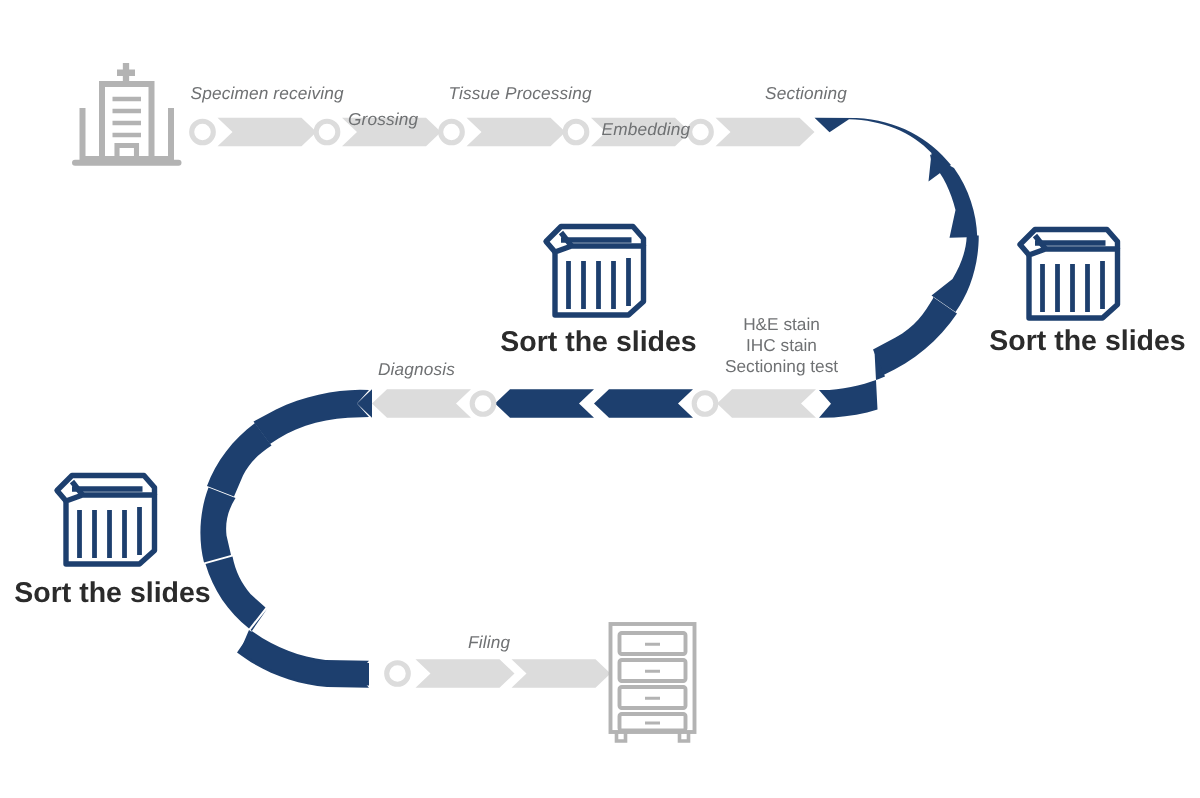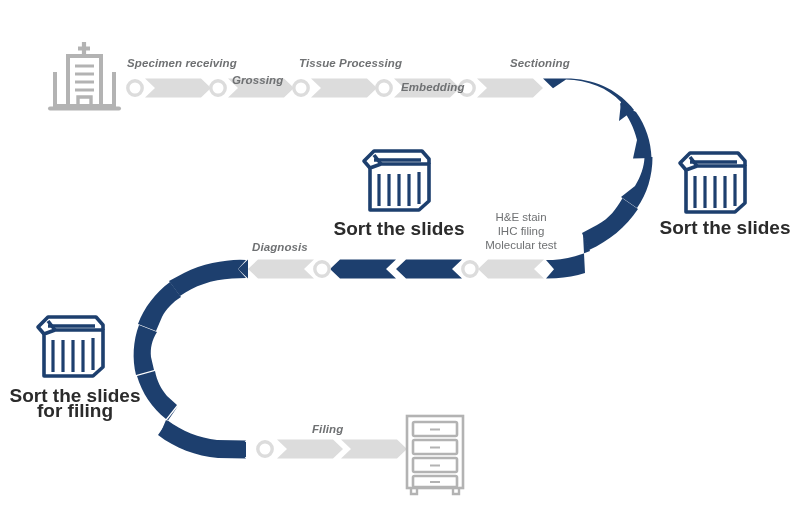--- a/index.html
+++ b/index.html
@@ -1,21 +1,21 @@
 <!DOCTYPE html>
 <html><head>
 <meta charset="utf-8">
 <style>
   html,body{margin:0;padding:0;background:#ffffff;}
   body{width:800px;height:532px;overflow:hidden;
        font-family:"Liberation Sans","DejaVu Sans",sans-serif;}
   #stage{position:relative;width:800px;height:532px;background:#fff;}
   svg.layer{position:absolute;left:0;top:0;width:800px;height:532px;}
   .lbl{position:absolute;white-space:nowrap;}
-  .step-label{font-style:italic;font-size:11.5px;color:#6f7173;letter-spacing:.1px;font-weight:bold;}
+  .step-label{font-style:italic;font-size:11.5px;color:#6f7173;letter-spacing:.1px;}
   .bold-label{font-weight:bold;font-size:19px;color:#2b2b2b;line-height:15px;text-align:center;}
   .stain-label{font-size:11.5px;color:#6f7173;line-height:14px;text-align:center;}
 </style>
 </head>
 <body>
 
 <div id="stage">
 
   <svg class="layer" viewBox="0 0 800 532">
     <defs>
@@ -201,32 +201,31 @@
   <div class="lbl step-label" style="left:127px;top:57px;">Specimen receiving</div>
   <div class="lbl step-label" style="left:232px;top:74px;">Grossing</div>
   <div class="lbl step-label" style="left:299px;top:57px;">Tissue Processing</div>
   <div class="lbl step-label" style="left:401px;top:57px;margin-top:24px;">Embedding</div>
   <div class="lbl step-label" style="left:481px;top:57px;margin-left:29px;">Sectioning</div>
 
   <div class="lbl step-label" style="left:252px;top:241px;">Diagnosis</div>
 
   <div class="lbl stain-label" style="left:466px;top:210px;width:110px;">
     <div>H&amp;E stain</div>
-    <div>IHC filing</div>
-    <div>Molecular test</div>
+    <div>IHC stain</div>
+    <div>Sectioning test</div>
   </div>
 
   <div class="lbl step-label" style="left:312px;top:423px;">Filing</div>
 
   <div class="lbl bold-label" style="left:650px;top:220px;width:150px;">
     <div>Sort the slides</div>
   </div>
 
   <div class="lbl bold-label" style="left:324px;top:221px;width:150px;">
     <div>Sort the slides</div>
   </div>
 
   <div class="lbl bold-label" style="left:0px;top:388px;width:150px;">
     <div>Sort the slides</div>
-    <div>for filing</div>
   </div>
 
 </div>
 
 </body></html>

